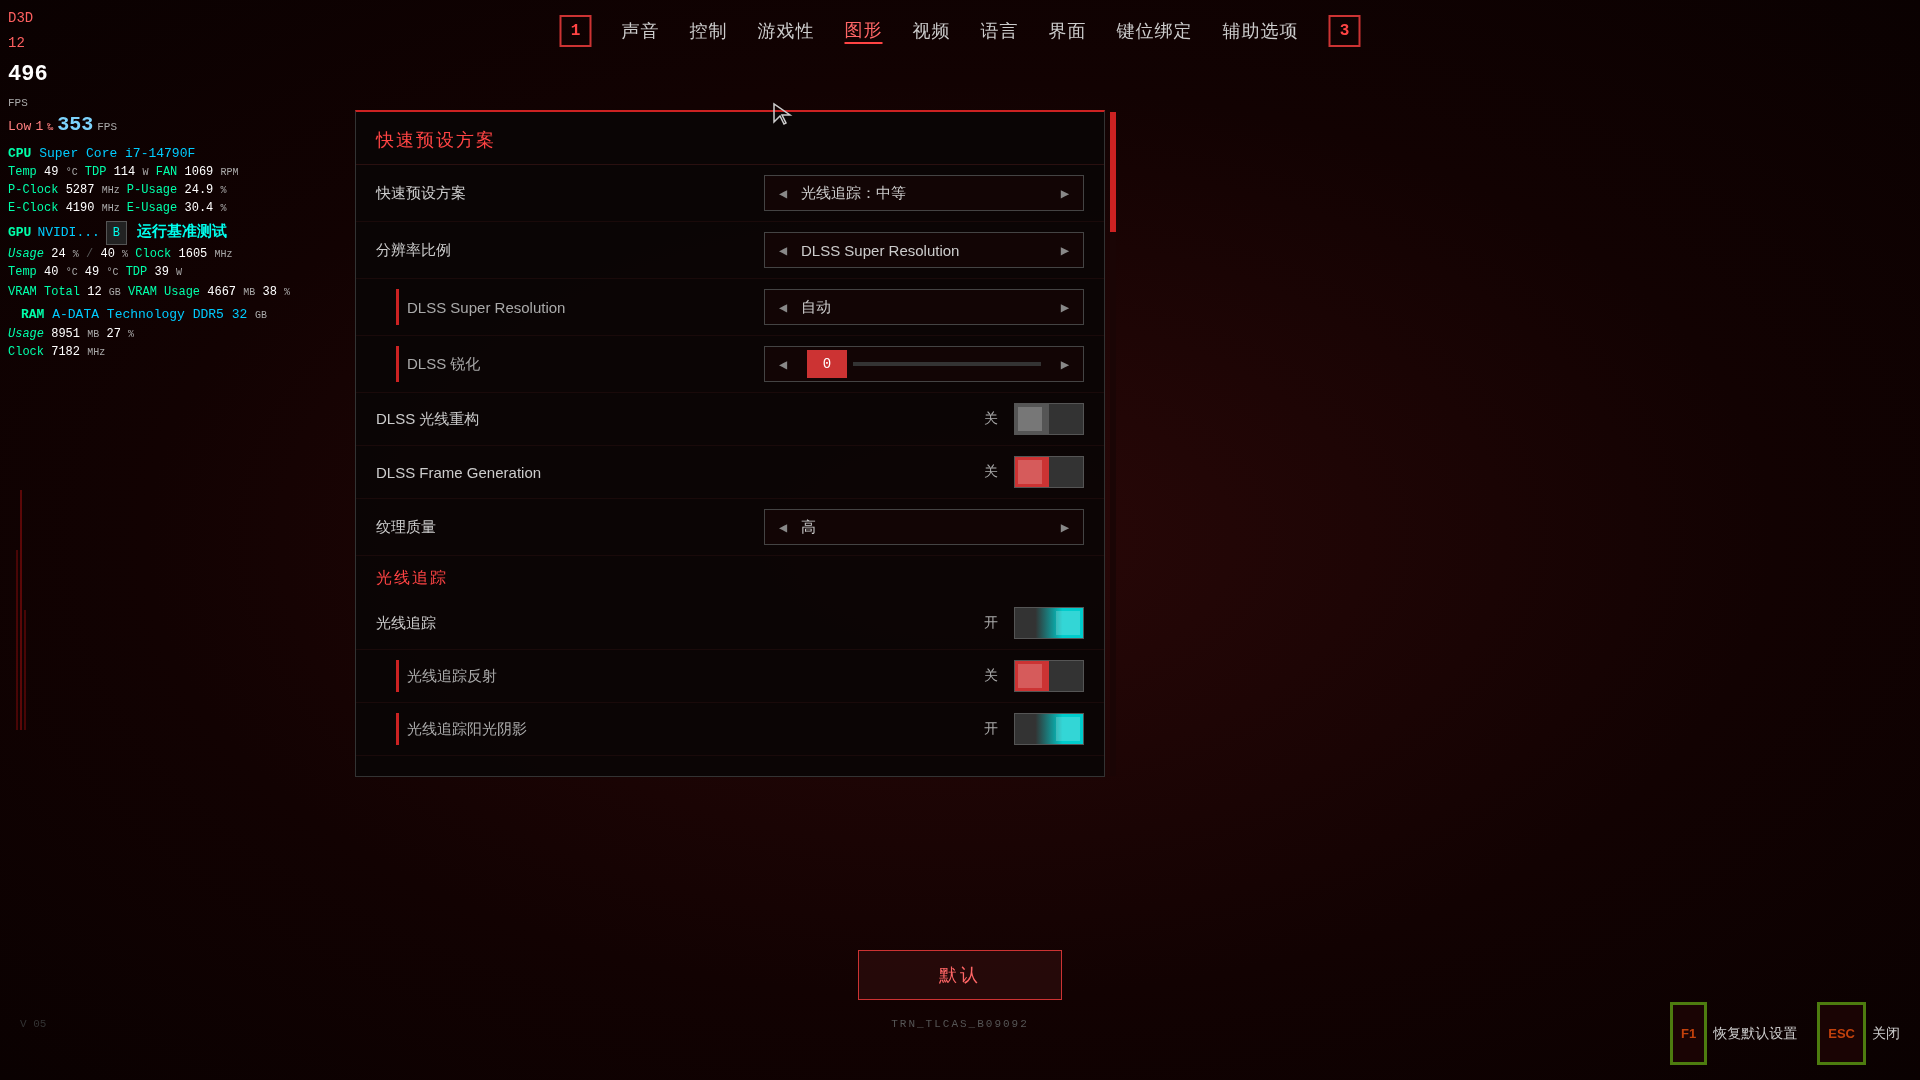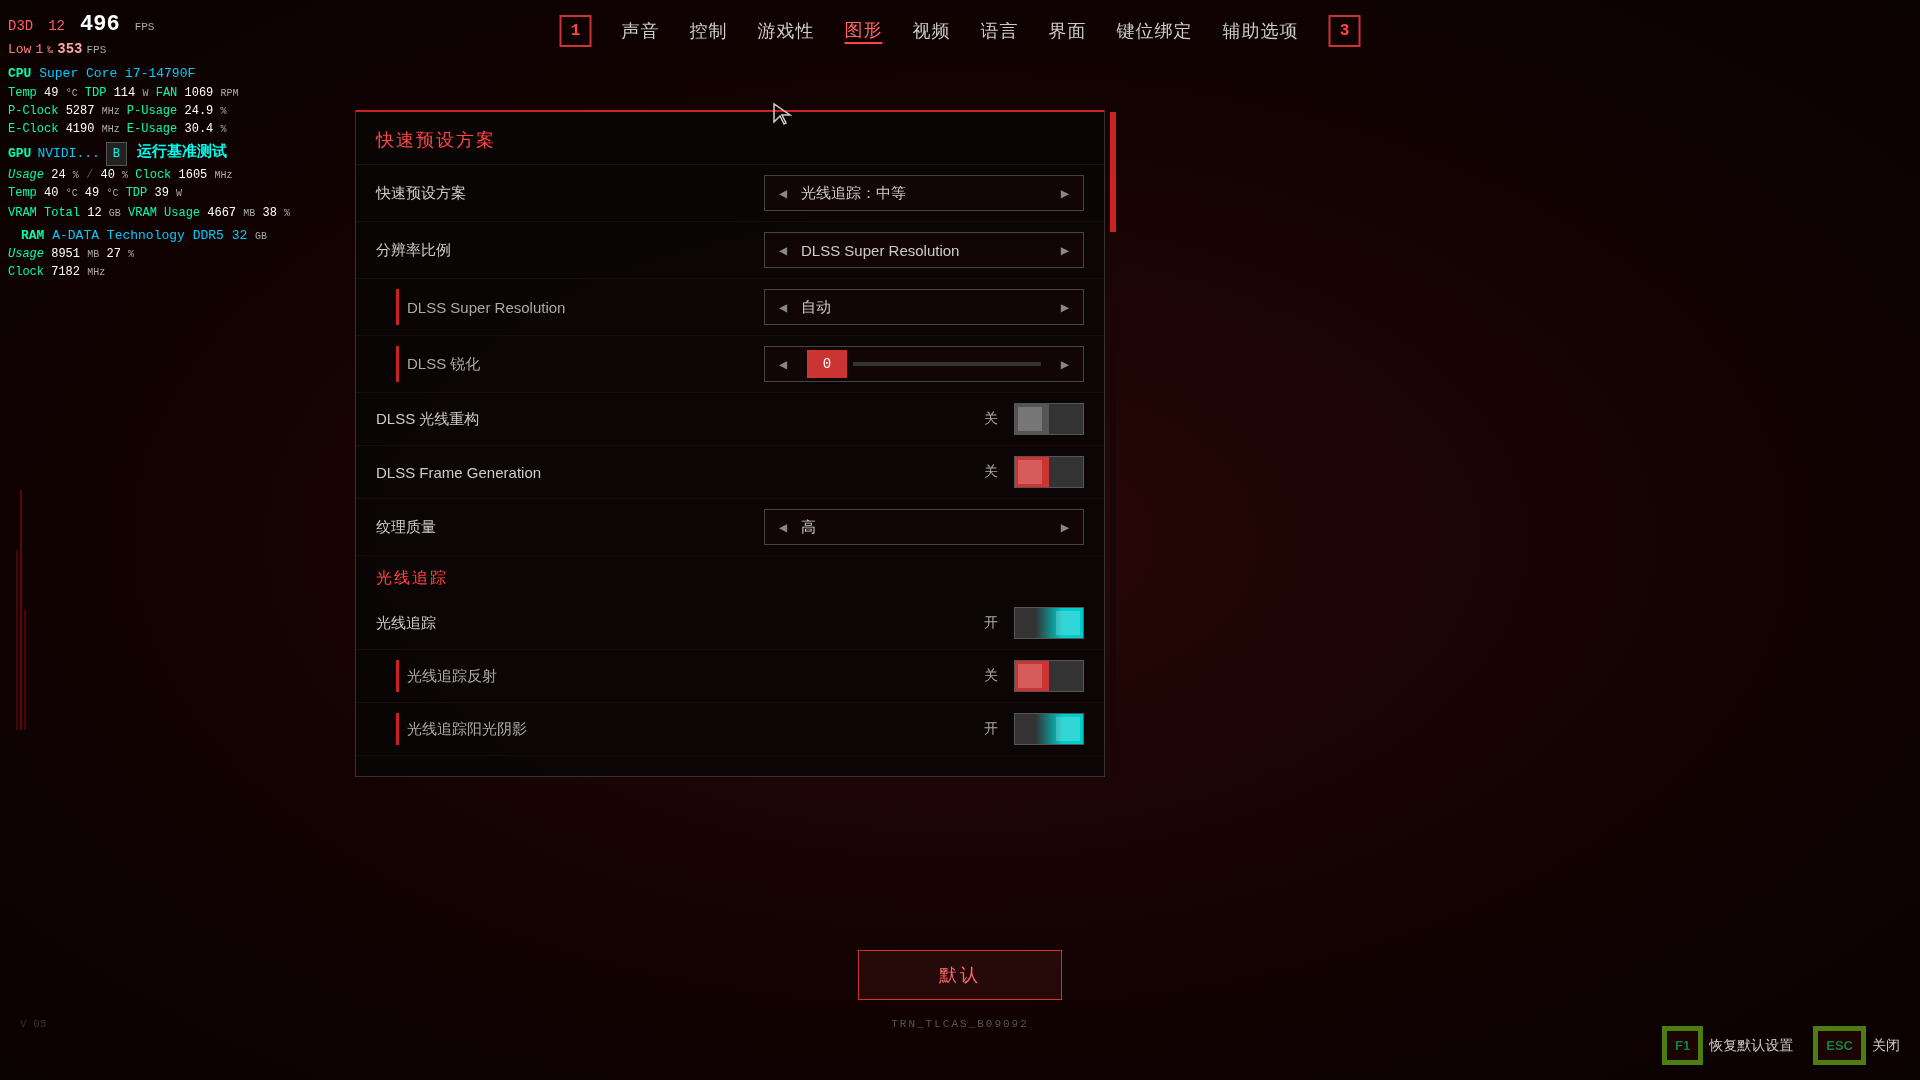--- a/index.html
+++ b/index.html
@@ -310,24 +310,24 @@
     .bottom-btn {
       display: flex;
       align-items: center;
       gap: 6px;
       color: #cccccc;
       font-size: 14px;
       font-family: 'SimHei', 'Microsoft YaHei', sans-serif;
     }
 
     .key-badge {
-      border: 5px solid #4d7c0f;
+      border: 3px solid #4d7c0f;
       background: rgba(30, 5, 5, 0.8);
-      color: #15803d;
-      padding: 7px 8px;
+      color: #c2410c;
+      padding: 21px 8px;
       font-size: 13px;
       font-weight: bold;
     }
 
     
     .scroll-bar {
       position: absolute;
       right: -12px;
       top: 0;
       width: 6px;
@@ -392,32 +392,32 @@
       flex-shrink: 0;
     }
   </style>
 </head>
 <body>
 
 <div class="bg-overlay"></div>
 
 <div class="hud-left">
 
-  <div class="hud-line" style="display:flex;align-items:baseline;gap:15px;">
+  <div class="hud-line" style="display:flex;align-items:baseline;gap:4px;flex-direction:column;">
     <span class="hud-d3d">D3D</span>
     <span class="hud-d3d">12</span>
     <span class="hud-fps-val">496</span>
     <span class="hud-fps-label">FPS</span>
   </div>
 
   <div class="hud-line" style="display:flex;align-items:baseline;gap:4px;margin-top:-2px;">
     <span class="hud-low">Low</span>
     <span class="hud-low">1</span>
     <span class="hud-low" style="font-size:10px;">‰</span>
-    <span style="color:#fca5a5;font-size:14px;font-weight:bold;">353</span>
+    <span style="color:#7dd3fc;font-size:20px;font-weight:bold;">353</span>
     <span style="color:#aaaaaa;font-size:11px;">FPS</span>
   </div>
 
   <div class="hud-line" style="margin-top:4px;">
     <span class="hud-cpu-label">CPU</span>
     <span style="color:#ffffff;"> </span>
     <span class="hud-cpu-val">Super Core i7-14790F</span>
   </div>
 
   <div class="hud-line" style="font-size:12px;">

